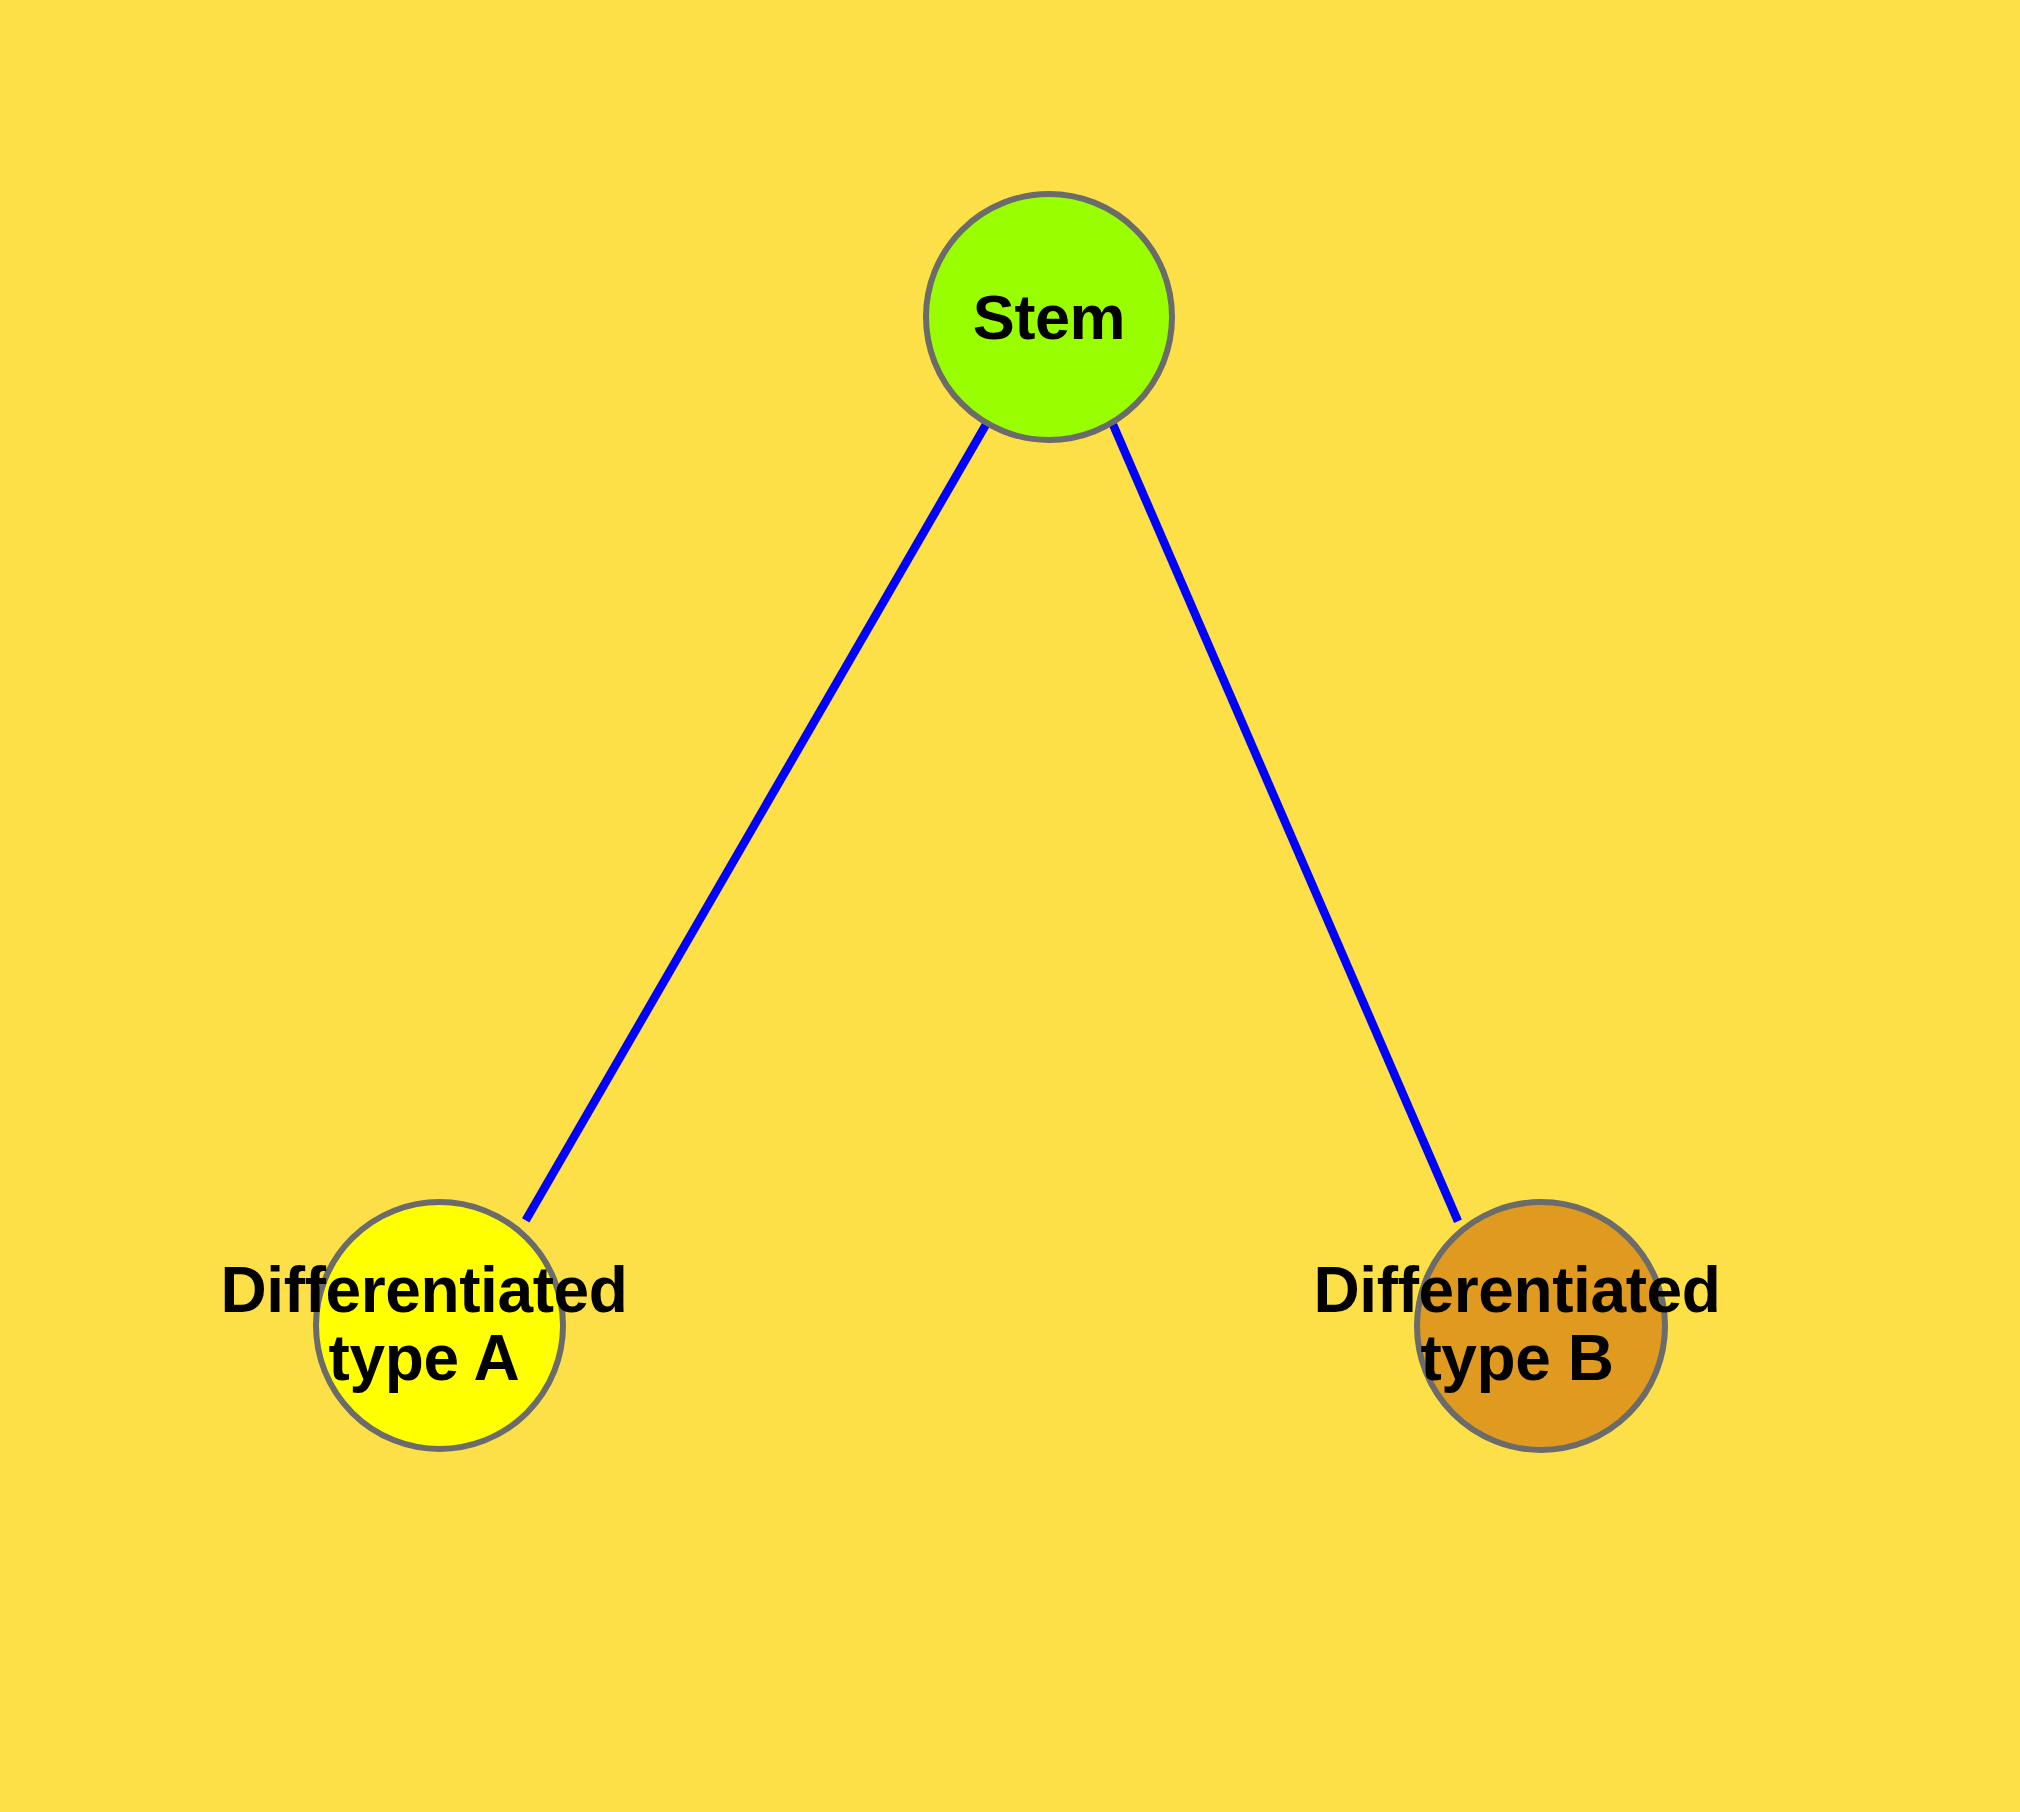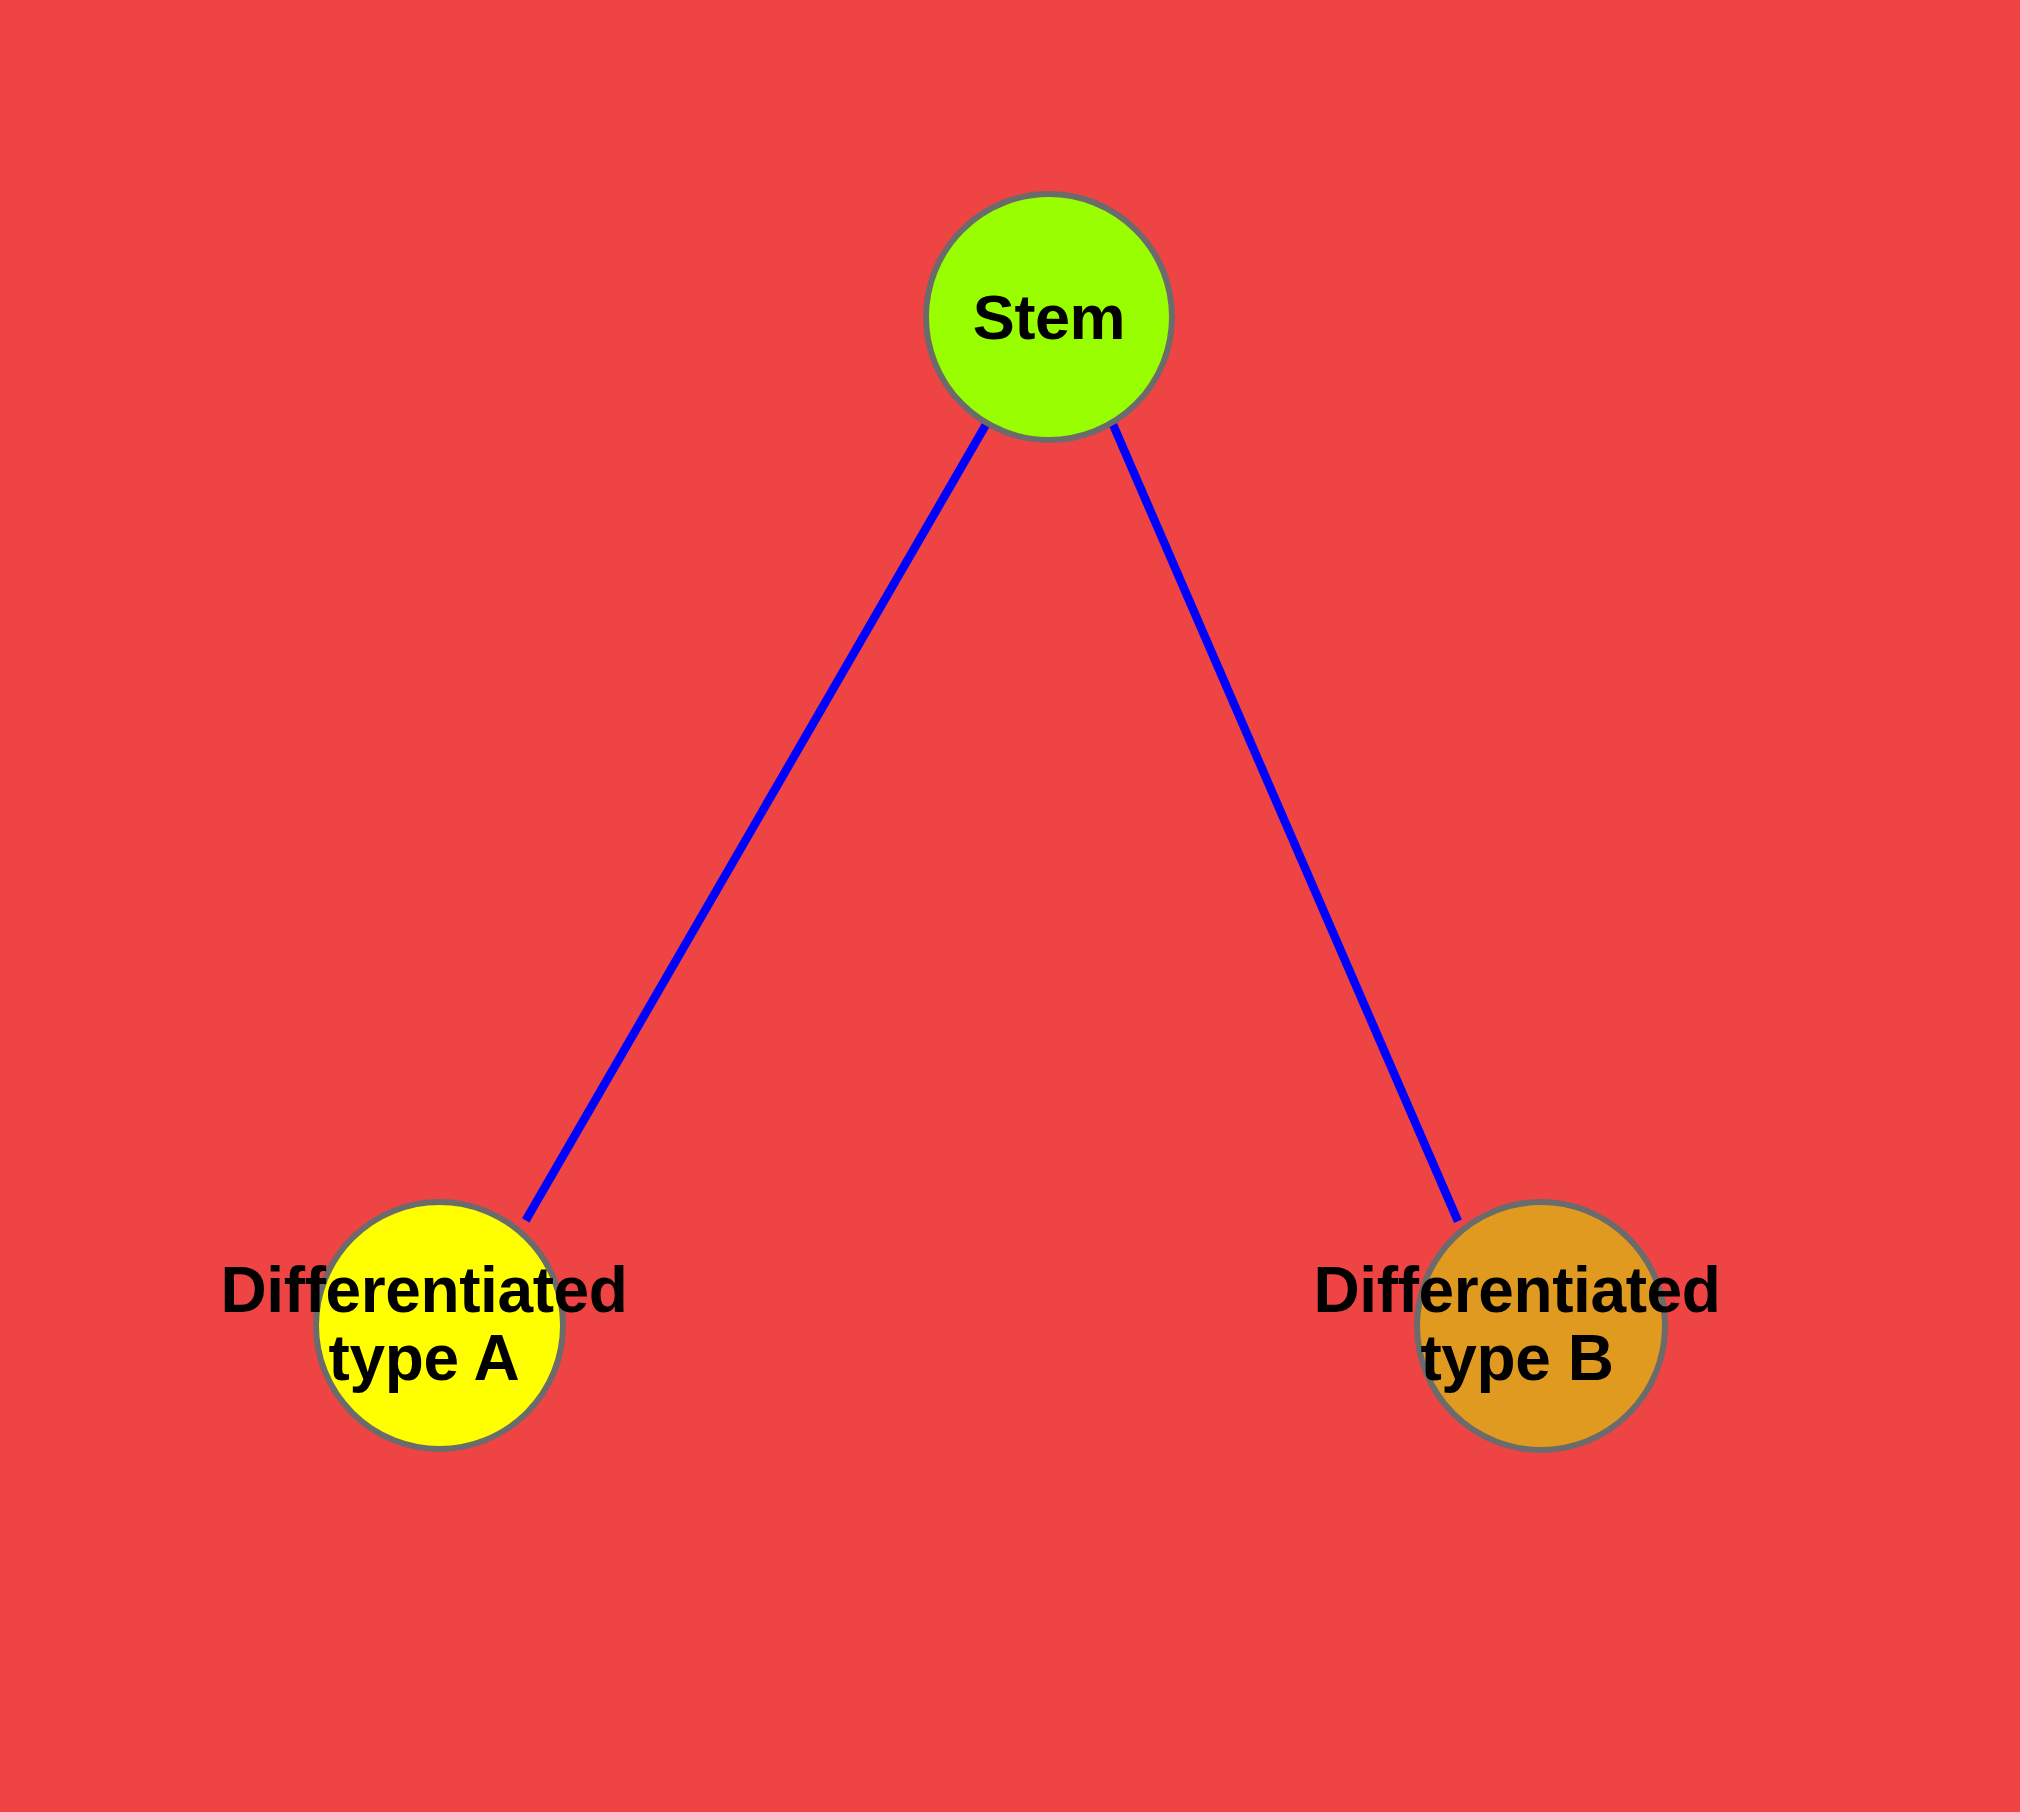--- a/index.html
+++ b/index.html
@@ -9,21 +9,21 @@
   body {
     width: 2021px;
     height: 1812px;
     overflow: hidden;
     font-family: "Liberation Sans", sans-serif;
   }
   #graph-canvas {
     position: relative;
     width: 2021px;
     height: 1812px;
-    background: #ef4444;
+    background: #fde047;
   }
   #edge-layer {
     position: absolute;
     left: 0;
     top: 0;
     width: 2021px;
     height: 1812px;
   }
   .node {
     position: absolute;

